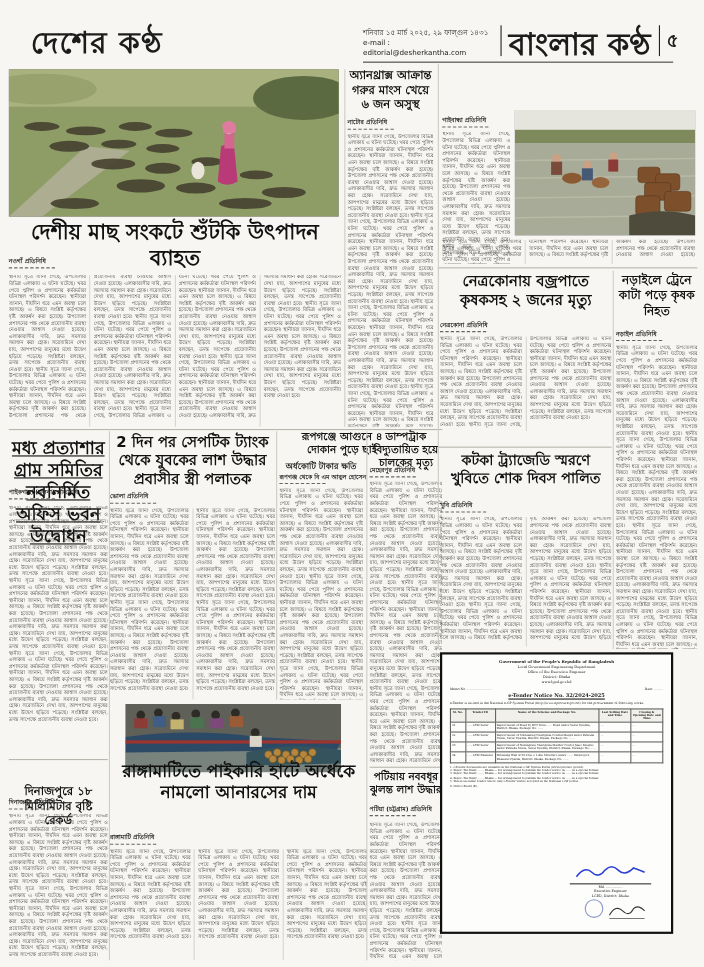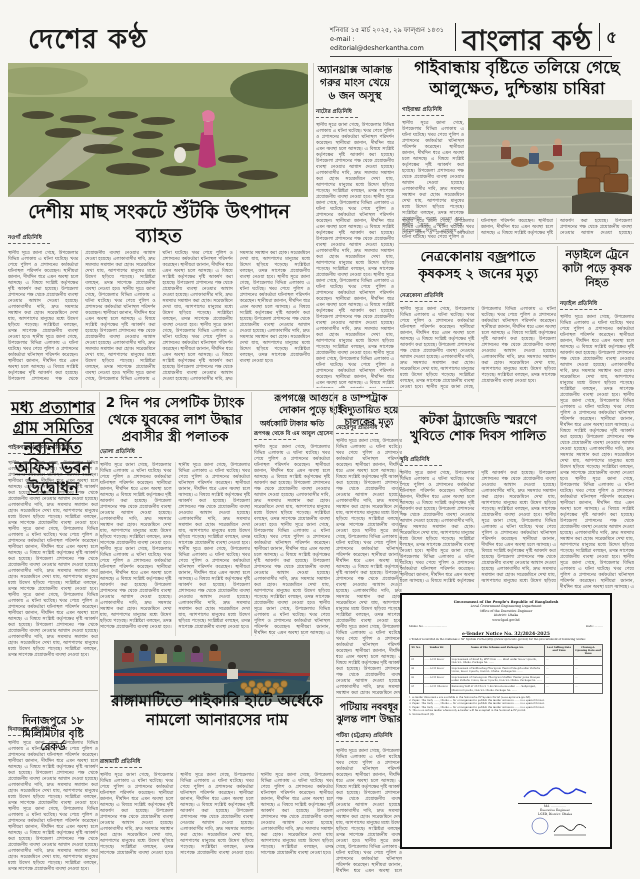--- a/index.html
+++ b/index.html
@@ -90,21 +90,20 @@
   </div>
 
   <div class="head" style="left:8px;top:200px;width:302px;font-size:19px;">দেশীয় মাছ সংকটে শুঁটকি উৎপাদন ব্যাহত</div>
   <div class="byline" style="left:8px;top:234px;">নওগাঁ প্রতিনিধি</div>
   <div class="body cols4" style="left:8px;top:250px;width:302px;height:138px;">স্থানীয় সূত্রে জানা গেছে, উপজেলার বিভিন্ন এলাকায় এ ঘটনা ঘটেছে। খবর পেয়ে পুলিশ ও প্রশাসনের কর্মকর্তারা ঘটনাস্থল পরিদর্শন করেছেন। স্থানীয়রা জানান, দীর্ঘদিন ধরে এমন অবস্থা চলে আসছে। এ বিষয়ে সংশ্লিষ্ট কর্তৃপক্ষের দৃষ্টি আকর্ষণ করা হয়েছে। উপজেলা প্রশাসনের পক্ষ থেকে প্রয়োজনীয় ব্যবস্থা নেওয়ার আশ্বাস দেওয়া হয়েছে। এলাকাবাসীর দাবি, দ্রুত সমস্যার সমাধান করা হোক। সরেজমিনে দেখা যায়, আশপাশের মানুষের মধ্যে উদ্বেগ ছড়িয়ে পড়েছে। সংশ্লিষ্টরা বলছেন, তদন্ত সাপেক্ষে প্রয়োজনীয় ব্যবস্থা নেওয়া হবে। স্থানীয় সূত্রে জানা গেছে, উপজেলার বিভিন্ন এলাকায় এ ঘটনা ঘটেছে। খবর পেয়ে পুলিশ ও প্রশাসনের কর্মকর্তারা ঘটনাস্থল পরিদর্শন করেছেন। স্থানীয়রা জানান, দীর্ঘদিন ধরে এমন অবস্থা চলে আসছে। এ বিষয়ে সংশ্লিষ্ট কর্তৃপক্ষের দৃষ্টি আকর্ষণ করা হয়েছে। উপজেলা প্রশাসনের পক্ষ থেকে প্রয়োজনীয় ব্যবস্থা নেওয়ার আশ্বাস দেওয়া হয়েছে। এলাকাবাসীর দাবি, দ্রুত সমস্যার সমাধান করা হোক। সরেজমিনে দেখা যায়, আশপাশের মানুষের মধ্যে উদ্বেগ ছড়িয়ে পড়েছে। সংশ্লিষ্টরা বলছেন, তদন্ত সাপেক্ষে প্রয়োজনীয় ব্যবস্থা নেওয়া হবে। স্থানীয় সূত্রে জানা গেছে, উপজেলার বিভিন্ন এলাকায় এ ঘটনা ঘটেছে। খবর পেয়ে পুলিশ ও প্রশাসনের কর্মকর্তারা ঘটনাস্থল পরিদর্শন করেছেন। স্থানীয়রা জানান, দীর্ঘদিন ধরে এমন অবস্থা চলে আসছে। এ বিষয়ে সংশ্লিষ্ট কর্তৃপক্ষের দৃষ্টি আকর্ষণ করা হয়েছে। উপজেলা প্রশাসনের পক্ষ থেকে প্রয়োজনীয় ব্যবস্থা নেওয়ার আশ্বাস দেওয়া হয়েছে। এলাকাবাসীর দাবি, দ্রুত সমস্যার সমাধান করা হোক। সরেজমিনে দেখা যায়, আশপাশের মানুষের মধ্যে উদ্বেগ ছড়িয়ে পড়েছে। সংশ্লিষ্টরা বলছেন, তদন্ত সাপেক্ষে প্রয়োজনীয় ব্যবস্থা নেওয়া হবে। স্থানীয় সূত্রে জানা গেছে, উপজেলার বিভিন্ন এলাকায় এ ঘটনা ঘটেছে। খবর পেয়ে পুলিশ ও প্রশাসনের কর্মকর্তারা ঘটনাস্থল পরিদর্শন করেছেন। স্থানীয়রা জানান, দীর্ঘদিন ধরে এমন অবস্থা চলে আসছে। এ বিষয়ে সংশ্লিষ্ট কর্তৃপক্ষের দৃষ্টি আকর্ষণ করা হয়েছে। উপজেলা প্রশাসনের পক্ষ থেকে প্রয়োজনীয় ব্যবস্থা নেওয়ার আশ্বাস দেওয়া হয়েছে। এলাকাবাসীর দাবি, দ্রুত সমস্যার সমাধান করা হোক। সরেজমিনে দেখা যায়, আশপাশের মানুষের মধ্যে উদ্বেগ ছড়িয়ে পড়েছে। সংশ্লিষ্টরা বলছেন, তদন্ত সাপেক্ষে প্রয়োজনীয় ব্যবস্থা নেওয়া হবে। স্থানীয় সূত্রে জানা গেছে, উপজেলার বিভিন্ন এলাকায় এ ঘটনা ঘটেছে। খবর পেয়ে পুলিশ ও প্রশাসনের কর্মকর্তারা ঘটনাস্থল পরিদর্শন করেছেন। স্থানীয়রা জানান, দীর্ঘদিন ধরে এমন অবস্থা চলে আসছে। এ বিষয়ে সংশ্লিষ্ট কর্তৃপক্ষের দৃষ্টি আকর্ষণ করা হয়েছে। উপজেলা প্রশাসনের পক্ষ থেকে প্রয়োজনীয় ব্যবস্থা নেওয়ার আশ্বাস দেওয়া হয়েছে। এলাকাবাসীর দাবি, দ্রুত সমস্যার সমাধান করা হোক। সরেজমিনে দেখা যায়, আশপাশের মানুষের মধ্যে উদ্বেগ ছড়িয়ে পড়েছে। সংশ্লিষ্টরা বলছেন, তদন্ত সাপেক্ষে প্রয়োজনীয় ব্যবস্থা নেওয়া হবে। স্থানীয় সূত্রে জানা গেছে, উপজেলার বিভিন্ন এলাকায় এ ঘটনা ঘটেছে। খবর পেয়ে পুলিশ ও প্রশাসনের কর্মকর্তারা ঘটনাস্থল পরিদর্শন করেছেন। স্থানীয়রা জানান, দীর্ঘদিন ধরে এমন অবস্থা চলে আসছে। এ বিষয়ে সংশ্লিষ্ট কর্তৃপক্ষের দৃষ্টি আকর্ষণ করা হয়েছে। উপজেলা প্রশাসনের পক্ষ থেকে প্রয়োজনীয় ব্যবস্থা নেওয়ার আশ্বাস দেওয়া হয়েছে। এলাকাবাসীর দাবি, দ্রুত সমস্যার সমাধান করা হোক। সরেজমিনে দেখা যায়, আশপাশের মানুষের মধ্যে উদ্বেগ ছড়িয়ে পড়েছে। সংশ্লিষ্টরা বলছেন, তদন্ত সাপেক্ষে প্রয়োজনীয় ব্যবস্থা নেওয়া হবে। </div>
 
   <div class="head" style="left:316px;top:63px;width:78px;font-size:10.5px;">অ্যানথ্রাক্স আক্রান্ত গরুর মাংস খেয়ে ৬ জন অসুস্থ</div>
   <div class="byline" style="left:316px;top:108px;">নাটোর প্রতিনিধি</div>
   <div class="body" style="left:316px;top:122px;width:78px;height:266px;">স্থানীয় সূত্রে জানা গেছে, উপজেলার বিভিন্ন এলাকায় এ ঘটনা ঘটেছে। খবর পেয়ে পুলিশ ও প্রশাসনের কর্মকর্তারা ঘটনাস্থল পরিদর্শন করেছেন। স্থানীয়রা জানান, দীর্ঘদিন ধরে এমন অবস্থা চলে আসছে। এ বিষয়ে সংশ্লিষ্ট কর্তৃপক্ষের দৃষ্টি আকর্ষণ করা হয়েছে। উপজেলা প্রশাসনের পক্ষ থেকে প্রয়োজনীয় ব্যবস্থা নেওয়ার আশ্বাস দেওয়া হয়েছে। এলাকাবাসীর দাবি, দ্রুত সমস্যার সমাধান করা হোক। সরেজমিনে দেখা যায়, আশপাশের মানুষের মধ্যে উদ্বেগ ছড়িয়ে পড়েছে। সংশ্লিষ্টরা বলছেন, তদন্ত সাপেক্ষে প্রয়োজনীয় ব্যবস্থা নেওয়া হবে। স্থানীয় সূত্রে জানা গেছে, উপজেলার বিভিন্ন এলাকায় এ ঘটনা ঘটেছে। খবর পেয়ে পুলিশ ও প্রশাসনের কর্মকর্তারা ঘটনাস্থল পরিদর্শন করেছেন। স্থানীয়রা জানান, দীর্ঘদিন ধরে এমন অবস্থা চলে আসছে। এ বিষয়ে সংশ্লিষ্ট কর্তৃপক্ষের দৃষ্টি আকর্ষণ করা হয়েছে। উপজেলা প্রশাসনের পক্ষ থেকে প্রয়োজনীয় ব্যবস্থা নেওয়ার আশ্বাস দেওয়া হয়েছে। এলাকাবাসীর দাবি, দ্রুত সমস্যার সমাধান করা হোক। সরেজমিনে দেখা যায়, আশপাশের মানুষের মধ্যে উদ্বেগ ছড়িয়ে পড়েছে। সংশ্লিষ্টরা বলছেন, তদন্ত সাপেক্ষে প্রয়োজনীয় ব্যবস্থা নেওয়া হবে। স্থানীয় সূত্রে জানা গেছে, উপজেলার বিভিন্ন এলাকায় এ ঘটনা ঘটেছে। খবর পেয়ে পুলিশ ও প্রশাসনের কর্মকর্তারা ঘটনাস্থল পরিদর্শন করেছেন। স্থানীয়রা জানান, দীর্ঘদিন ধরে এমন অবস্থা চলে আসছে। এ বিষয়ে সংশ্লিষ্ট কর্তৃপক্ষের দৃষ্টি আকর্ষণ করা হয়েছে। উপজেলা প্রশাসনের পক্ষ থেকে প্রয়োজনীয় ব্যবস্থা নেওয়ার আশ্বাস দেওয়া হয়েছে। এলাকাবাসীর দাবি, দ্রুত সমস্যার সমাধান করা হোক। সরেজমিনে দেখা যায়, আশপাশের মানুষের মধ্যে উদ্বেগ ছড়িয়ে পড়েছে। সংশ্লিষ্টরা বলছেন, তদন্ত সাপেক্ষে প্রয়োজনীয় ব্যবস্থা নেওয়া হবে। স্থানীয় সূত্রে জানা গেছে, উপজেলার বিভিন্ন এলাকায় এ ঘটনা ঘটেছে। খবর পেয়ে পুলিশ ও প্রশাসনের কর্মকর্তারা ঘটনাস্থল পরিদর্শন করেছেন। স্থানীয়রা জানান, দীর্ঘদিন ধরে এমন অবস্থা চলে আসছে। এ বিষয়ে সংশ্লিষ্ট কর্তৃপক্ষের দৃষ্টি আকর্ষণ করা হয়েছে। উপজেলা প্রশাসনের পক্ষ থেকে প্রয়োজনীয় ব্যবস্থা নেওয়ার আশ্বাস দেওয়া হয়েছে। এলাকাবাসীর দাবি, দ্রুত সমস্যার সমাধান করা হোক। সরেজমিনে দেখা যায়, আশপাশের মানুষের মধ্যে উদ্বেগ ছড়িয়ে পড়েছে। সংশ্লিষ্টরা বলছেন, তদন্ত সাপেক্ষে প্রয়োজনীয় ব্যবস্থা নেওয়া হবে। </div>
 
-  <div class="head" style="left:402px;top:58px;width:230px;font-size:16.5px;">গাইবান্ধায় বৃষ্টিতে তলিয়ে গেছে আলুক্ষেত, দুশ্চিন্তায় চাষিরা</div>
   <div class="byline" style="left:402px;top:106px;">গাইবান্ধা প্রতিনিধি</div>
   <div class="body" style="left:402px;top:120px;width:62px;height:120px;">স্থানীয় সূত্রে জানা গেছে, উপজেলার বিভিন্ন এলাকায় এ ঘটনা ঘটেছে। খবর পেয়ে পুলিশ ও প্রশাসনের কর্মকর্তারা ঘটনাস্থল পরিদর্শন করেছেন। স্থানীয়রা জানান, দীর্ঘদিন ধরে এমন অবস্থা চলে আসছে। এ বিষয়ে সংশ্লিষ্ট কর্তৃপক্ষের দৃষ্টি আকর্ষণ করা হয়েছে। উপজেলা প্রশাসনের পক্ষ থেকে প্রয়োজনীয় ব্যবস্থা নেওয়ার আশ্বাস দেওয়া হয়েছে। এলাকাবাসীর দাবি, দ্রুত সমস্যার সমাধান করা হোক। সরেজমিনে দেখা যায়, আশপাশের মানুষের মধ্যে উদ্বেগ ছড়িয়ে পড়েছে। সংশ্লিষ্টরা বলছেন, তদন্ত সাপেক্ষে প্রয়োজনীয় ব্যবস্থা নেওয়া হবে। স্থানীয় সূত্রে জানা গেছে, উপজেলার বিভিন্ন এলাকায় এ ঘটনা ঘটেছে। খবর পেয়ে পুলিশ ও প্রশাসনের কর্মকর্তারা ঘটনাস্থল পরিদর্শন করেছেন। স্থানীয়রা জানান, দীর্ঘদিন ধরে এমন অবস্থা চলে আসছে। এ বিষয়ে সংশ্লিষ্ট কর্তৃপক্ষের দৃষ্টি আকর্ষণ করা হয়েছে। উপজেলা প্রশাসনের পক্ষ থেকে প্রয়োজনীয় ব্যবস্থা নেওয়ার আশ্বাস দেওয়া হয়েছে। এলাকাবাসীর দাবি, দ্রুত সমস্যার সমাধান করা হোক। সরেজমিনে দেখা যায়, আশপাশের মানুষের মধ্যে উদ্বেগ ছড়িয়ে পড়েছে। সংশ্লিষ্টরা বলছেন, তদন্ত সাপেক্ষে প্রয়োজনীয় ব্যবস্থা নেওয়া হবে। </div>
   <div class="photo" style="left:468px;top:100px;width:164px;height:114px;">
     <svg viewBox="0 0 164 114" preserveAspectRatio="none">
       <rect width="164" height="114" fill="#a8ab97"></rect>
       <rect width="164" height="20" fill="#e6e5dd"></rect>
       <rect y="18" width="164" height="12" fill="#7e8a5c"></rect>
       <g stroke="#bdbfa9" stroke-width="1.4" opacity="0.8">
         <line x1="0" y1="46" x2="164" y2="44"></line>
           <line x1="0" y1="62" x2="164" y2="60"></line>

